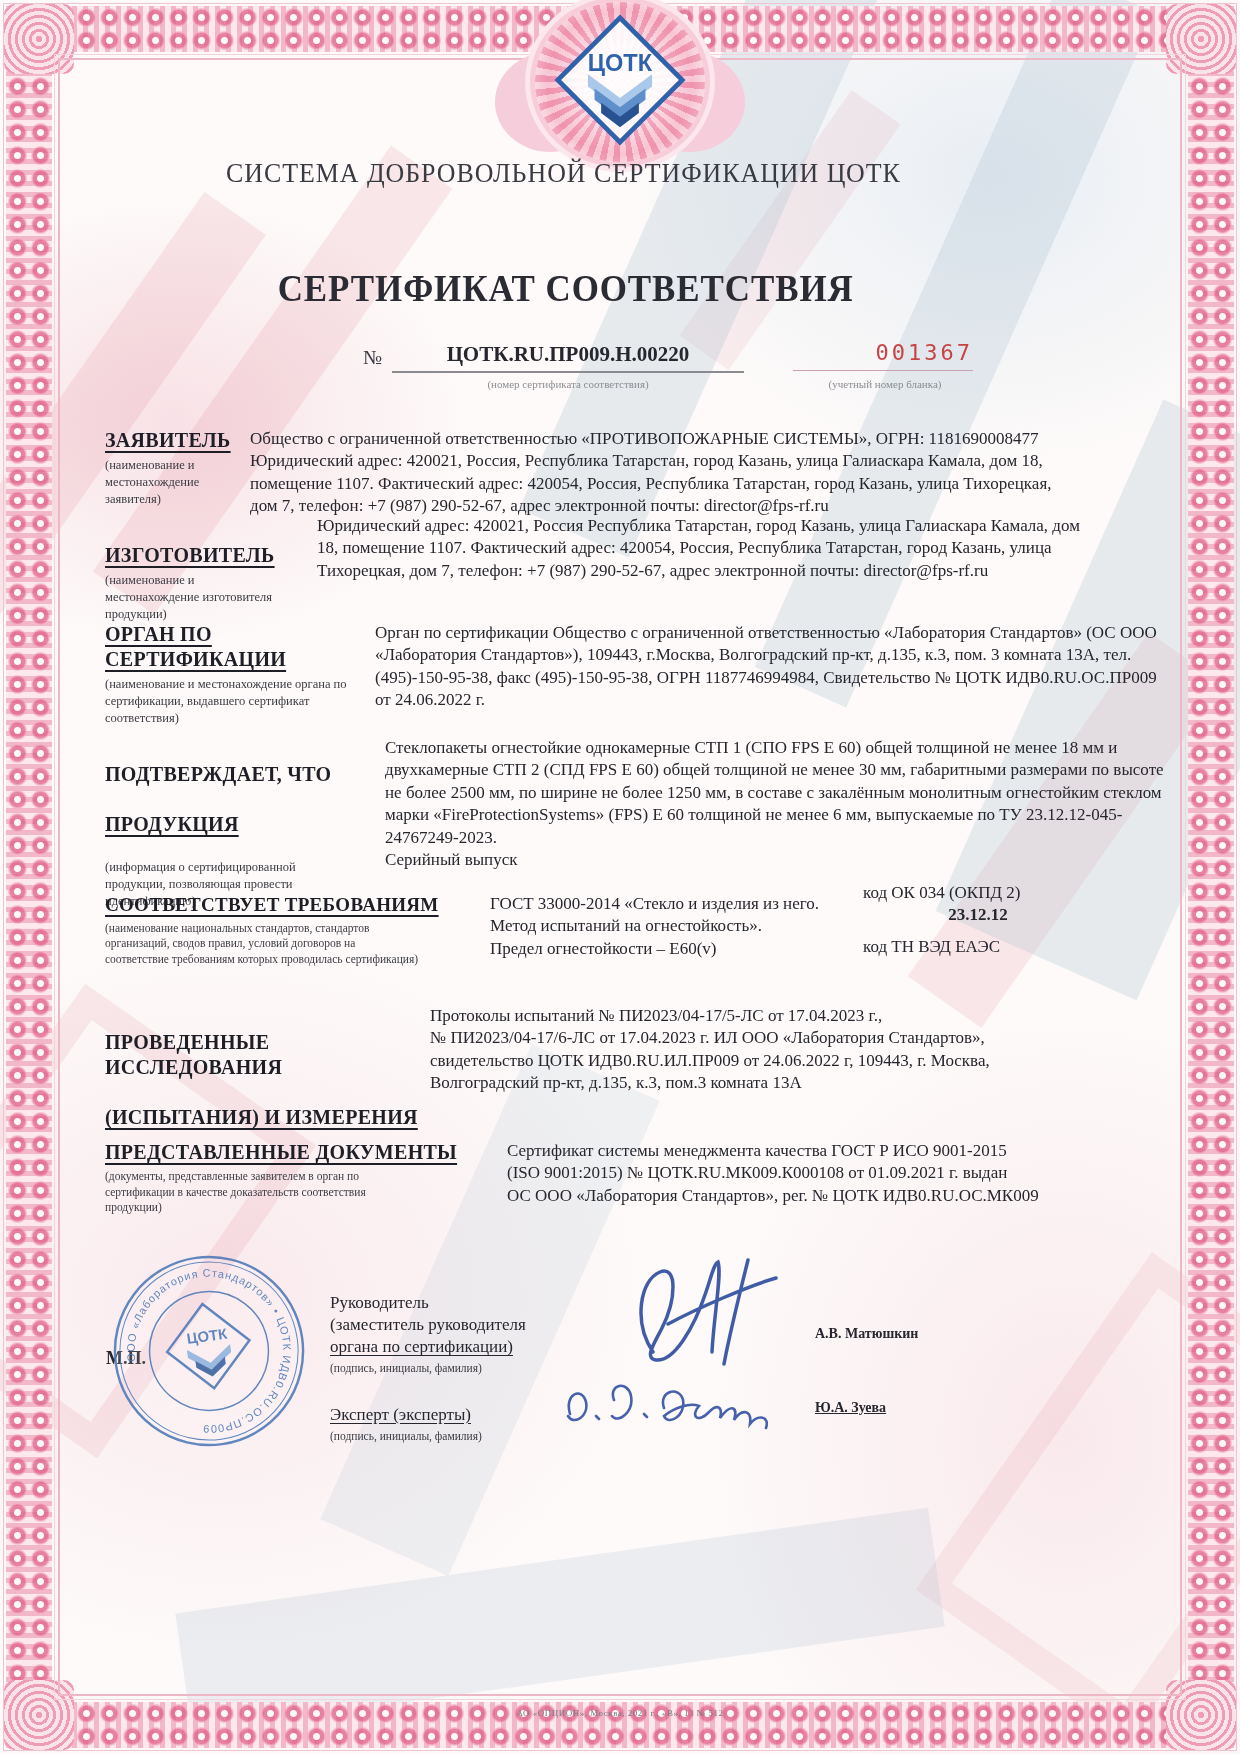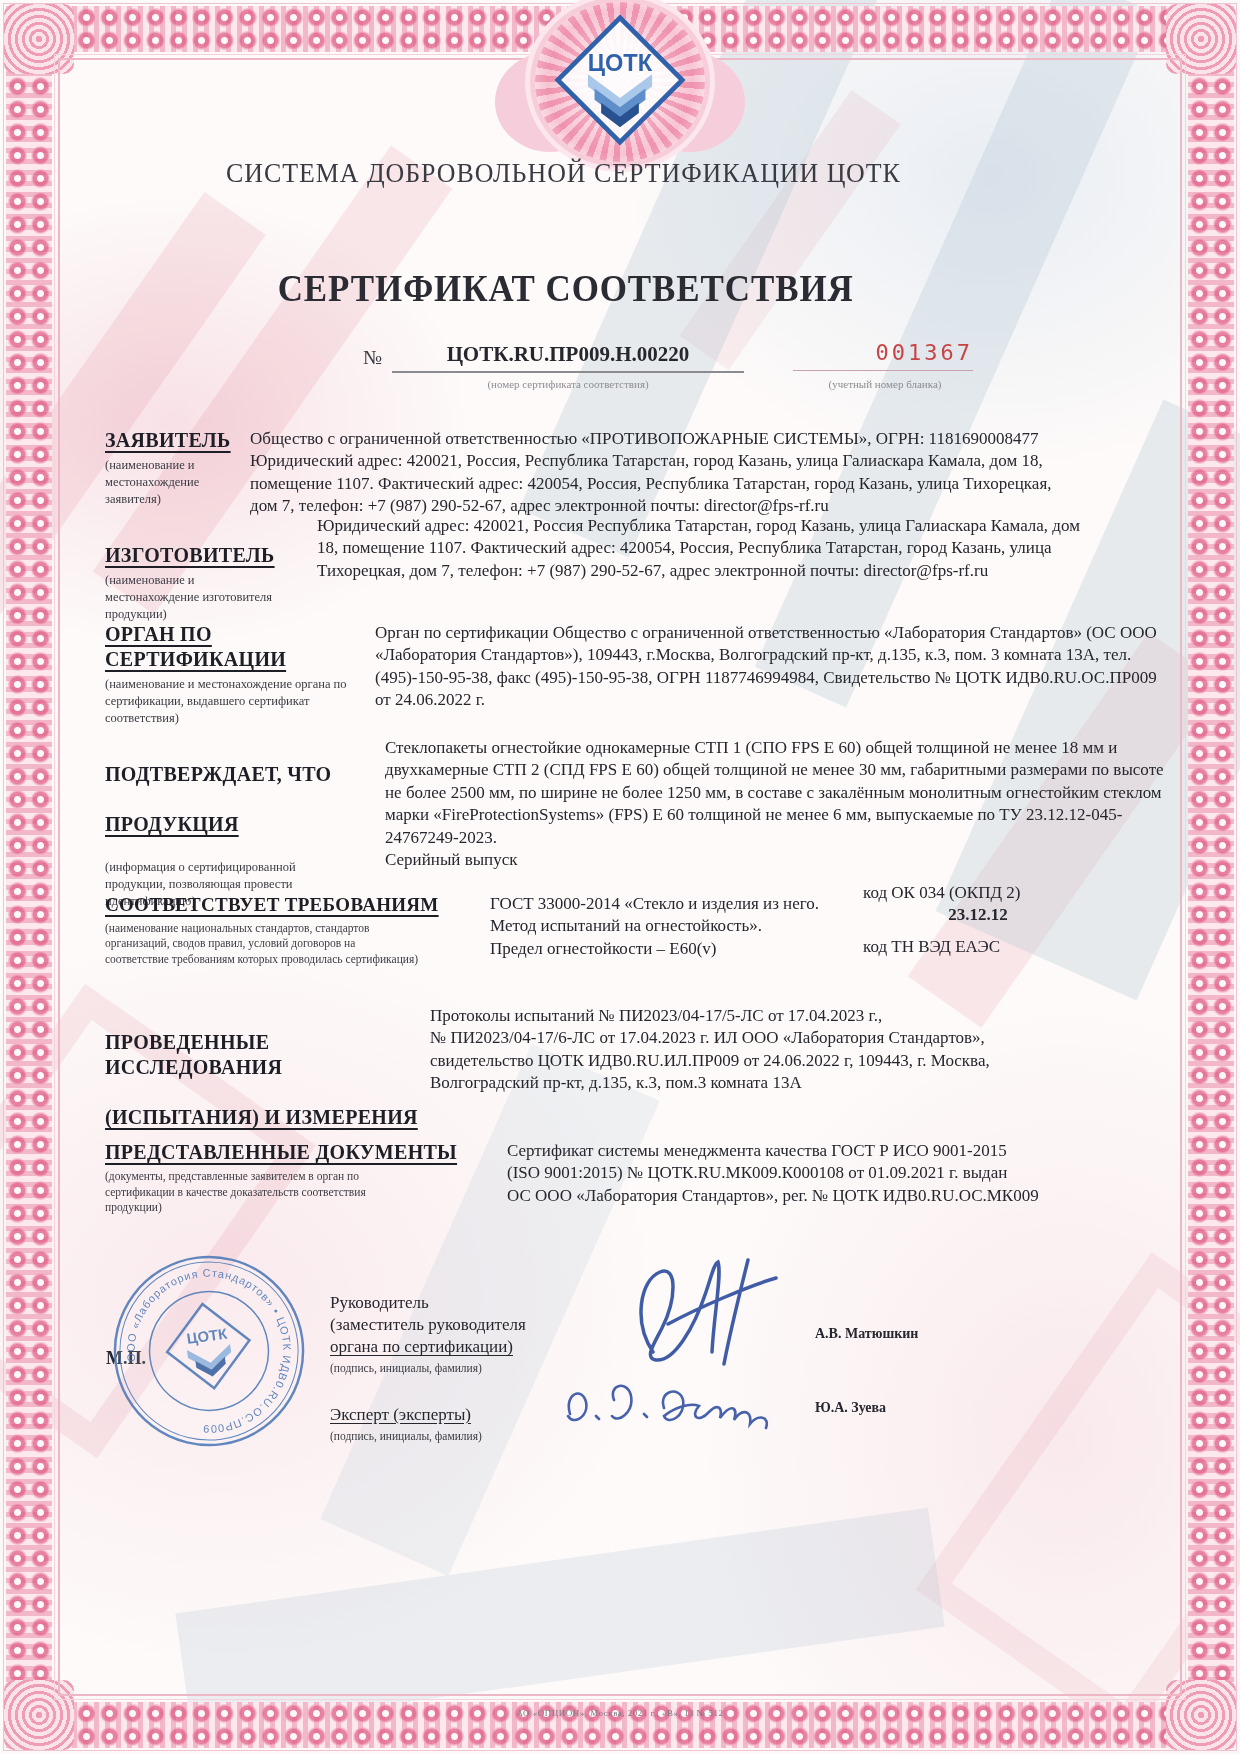--- a/index.html
+++ b/index.html
@@ -243,17 +243,17 @@
   <div class="sname" style="top:1326px;">А.В. Матюшкин</div>
 
   <div class="rolecol" style="top:1404px;">
     <span class="u2">Эксперт (эксперты)</span>
     <div class="cap">(подпись, инициалы, фамилия)</div>
   </div>
 
   <svg class="sig2" viewBox="0 0 250 78">
     <path d="M18,48 C12,28 30,20 34,36 C37,50 22,60 16,50 M44,50 l3,3 M62,34 C56,18 76,14 79,30 C82,46 66,58 60,50 M92,48 l3,3 M112,42 C106,24 128,20 131,34 C134,50 116,60 112,50 C122,42 138,36 147,40 C138,50 146,58 157,46 C165,38 171,40 168,52 C180,36 186,42 182,54 C190,42 200,44 198,58 C206,48 218,50 214,62" fill="none" stroke="#3350a4" stroke-width="2.6" stroke-linecap="round" opacity=".9"></path>
   </svg>
-  <div class="sname" style="top:1400px;">Ю.А. Зуева</div>
+  <div class="sname" style="top:1400px;text-decoration:underline;">Ю.А. Зуева</div>
 
   <div class="imprint">АО «ОПЦИОН», Москва, 2021 г., «В», 13 № 512</div>
 
 </div>
 
 </body></html>

